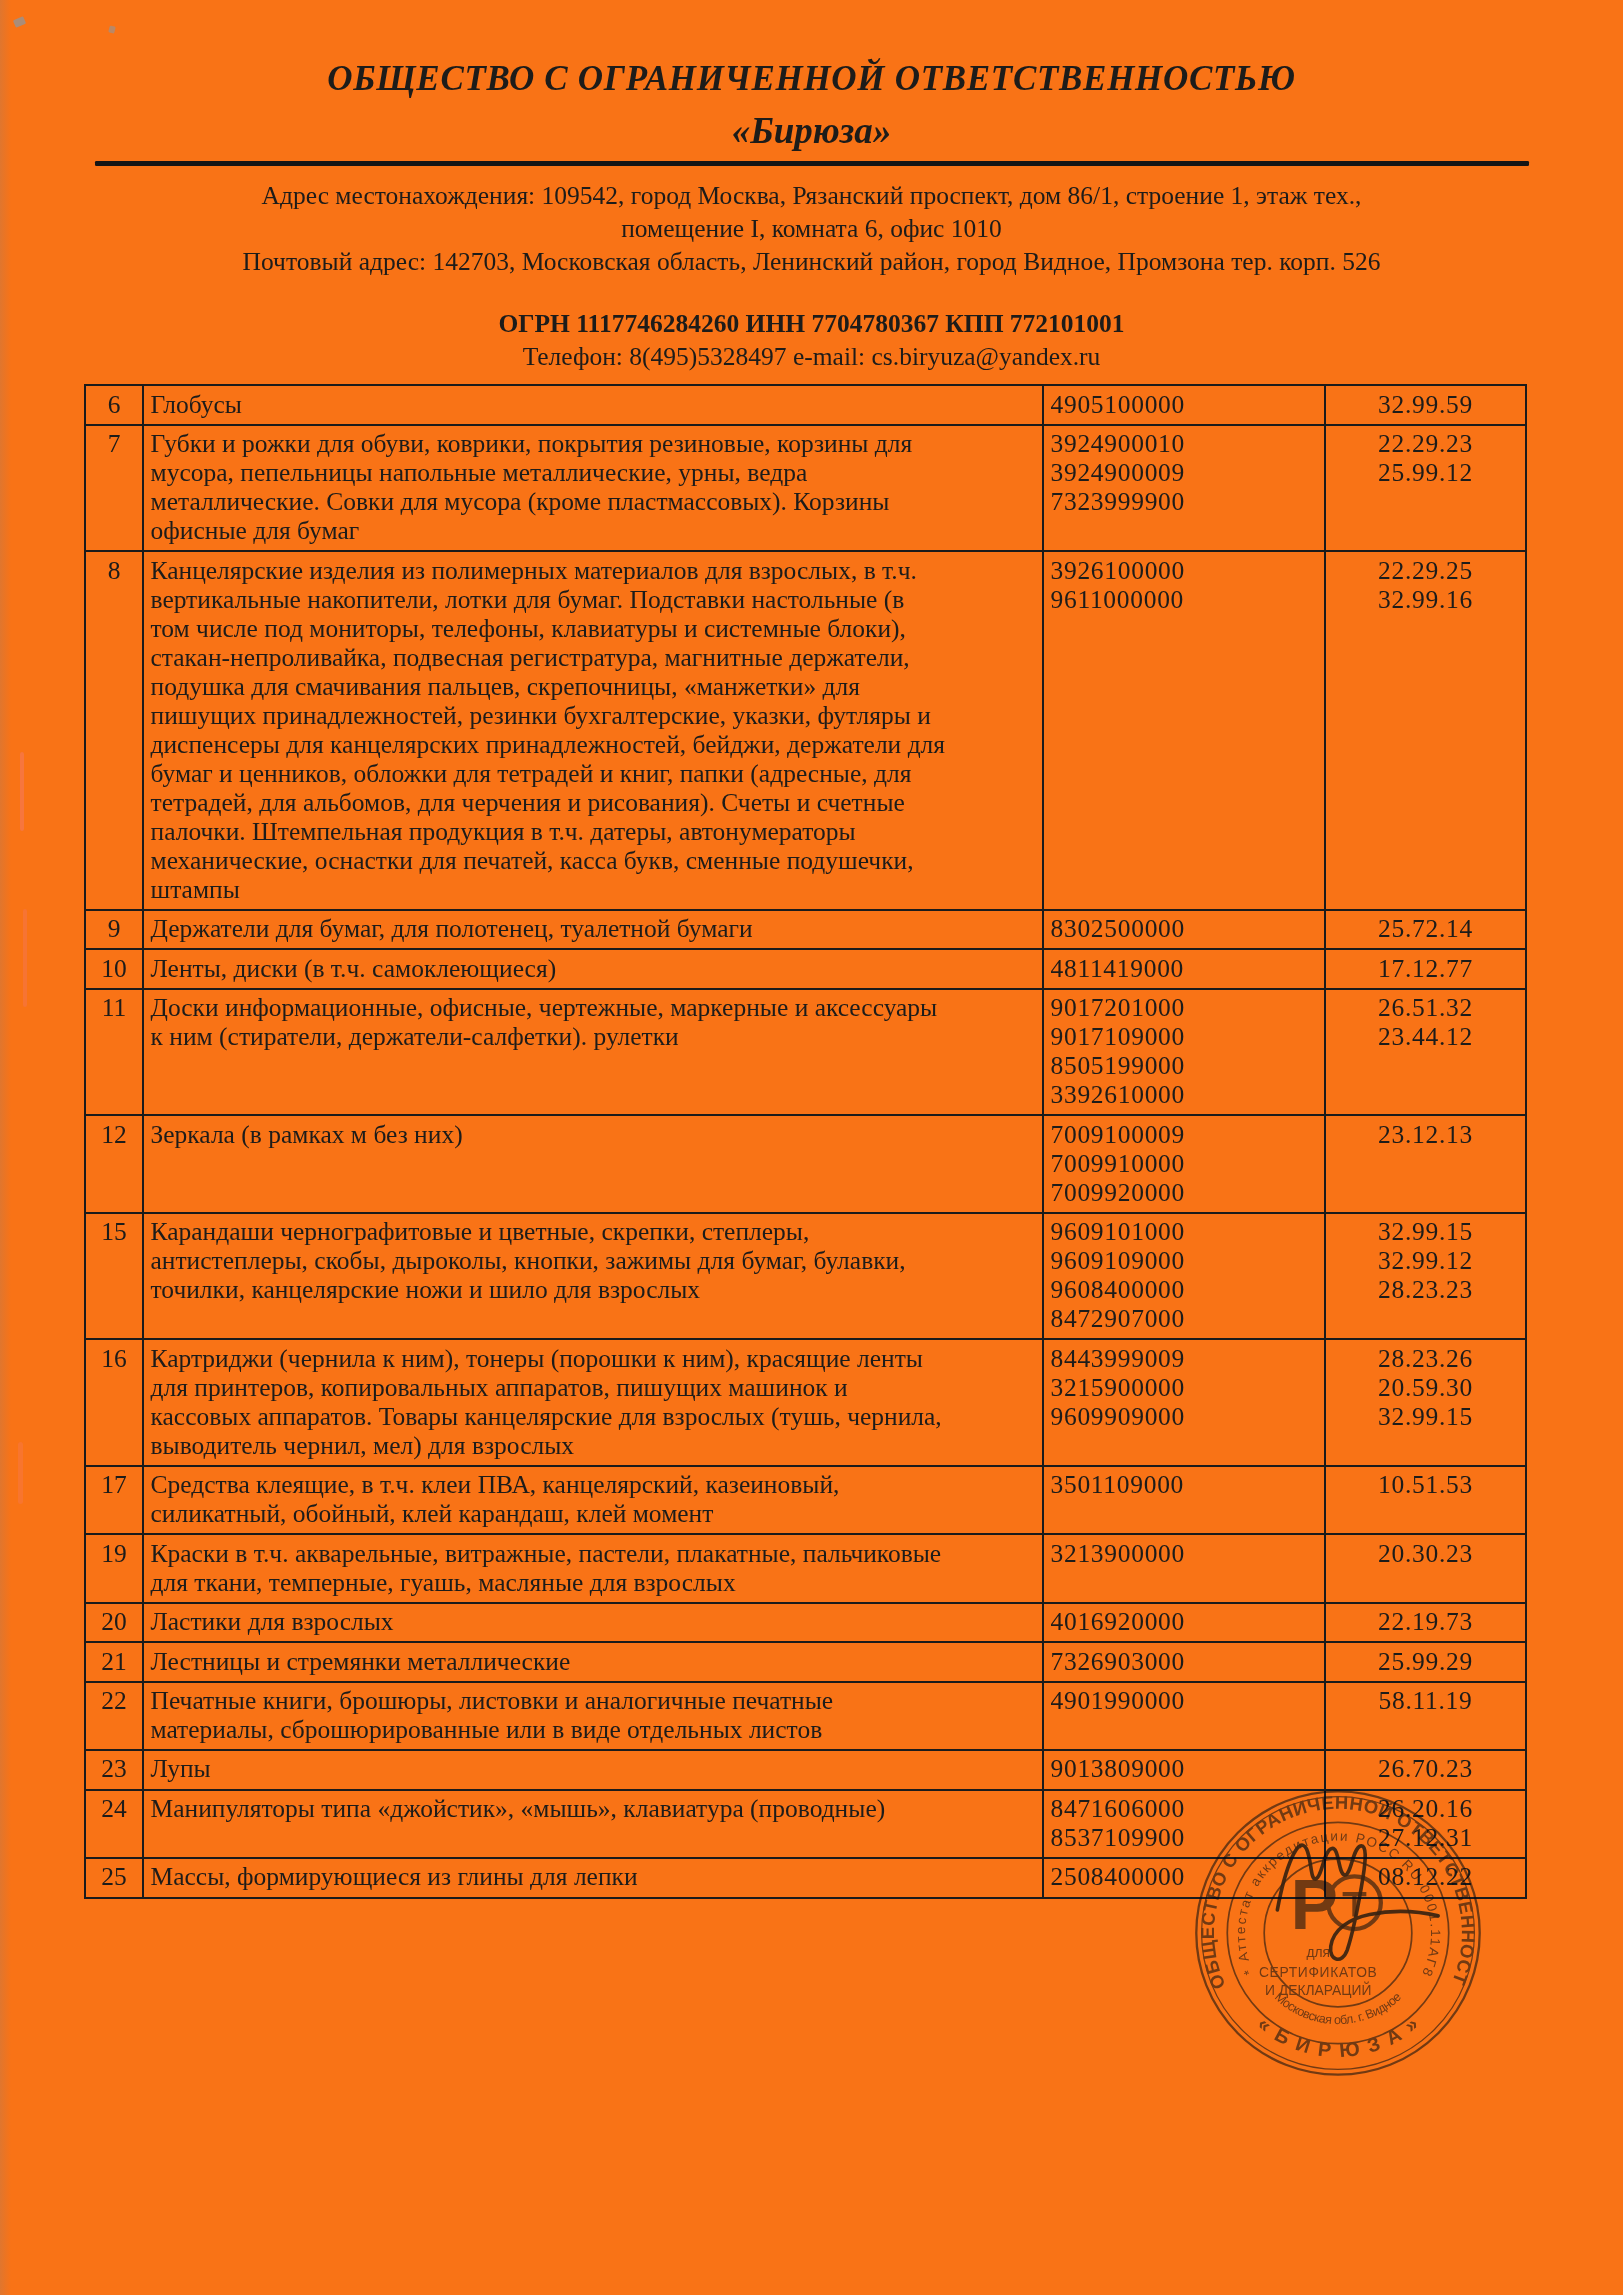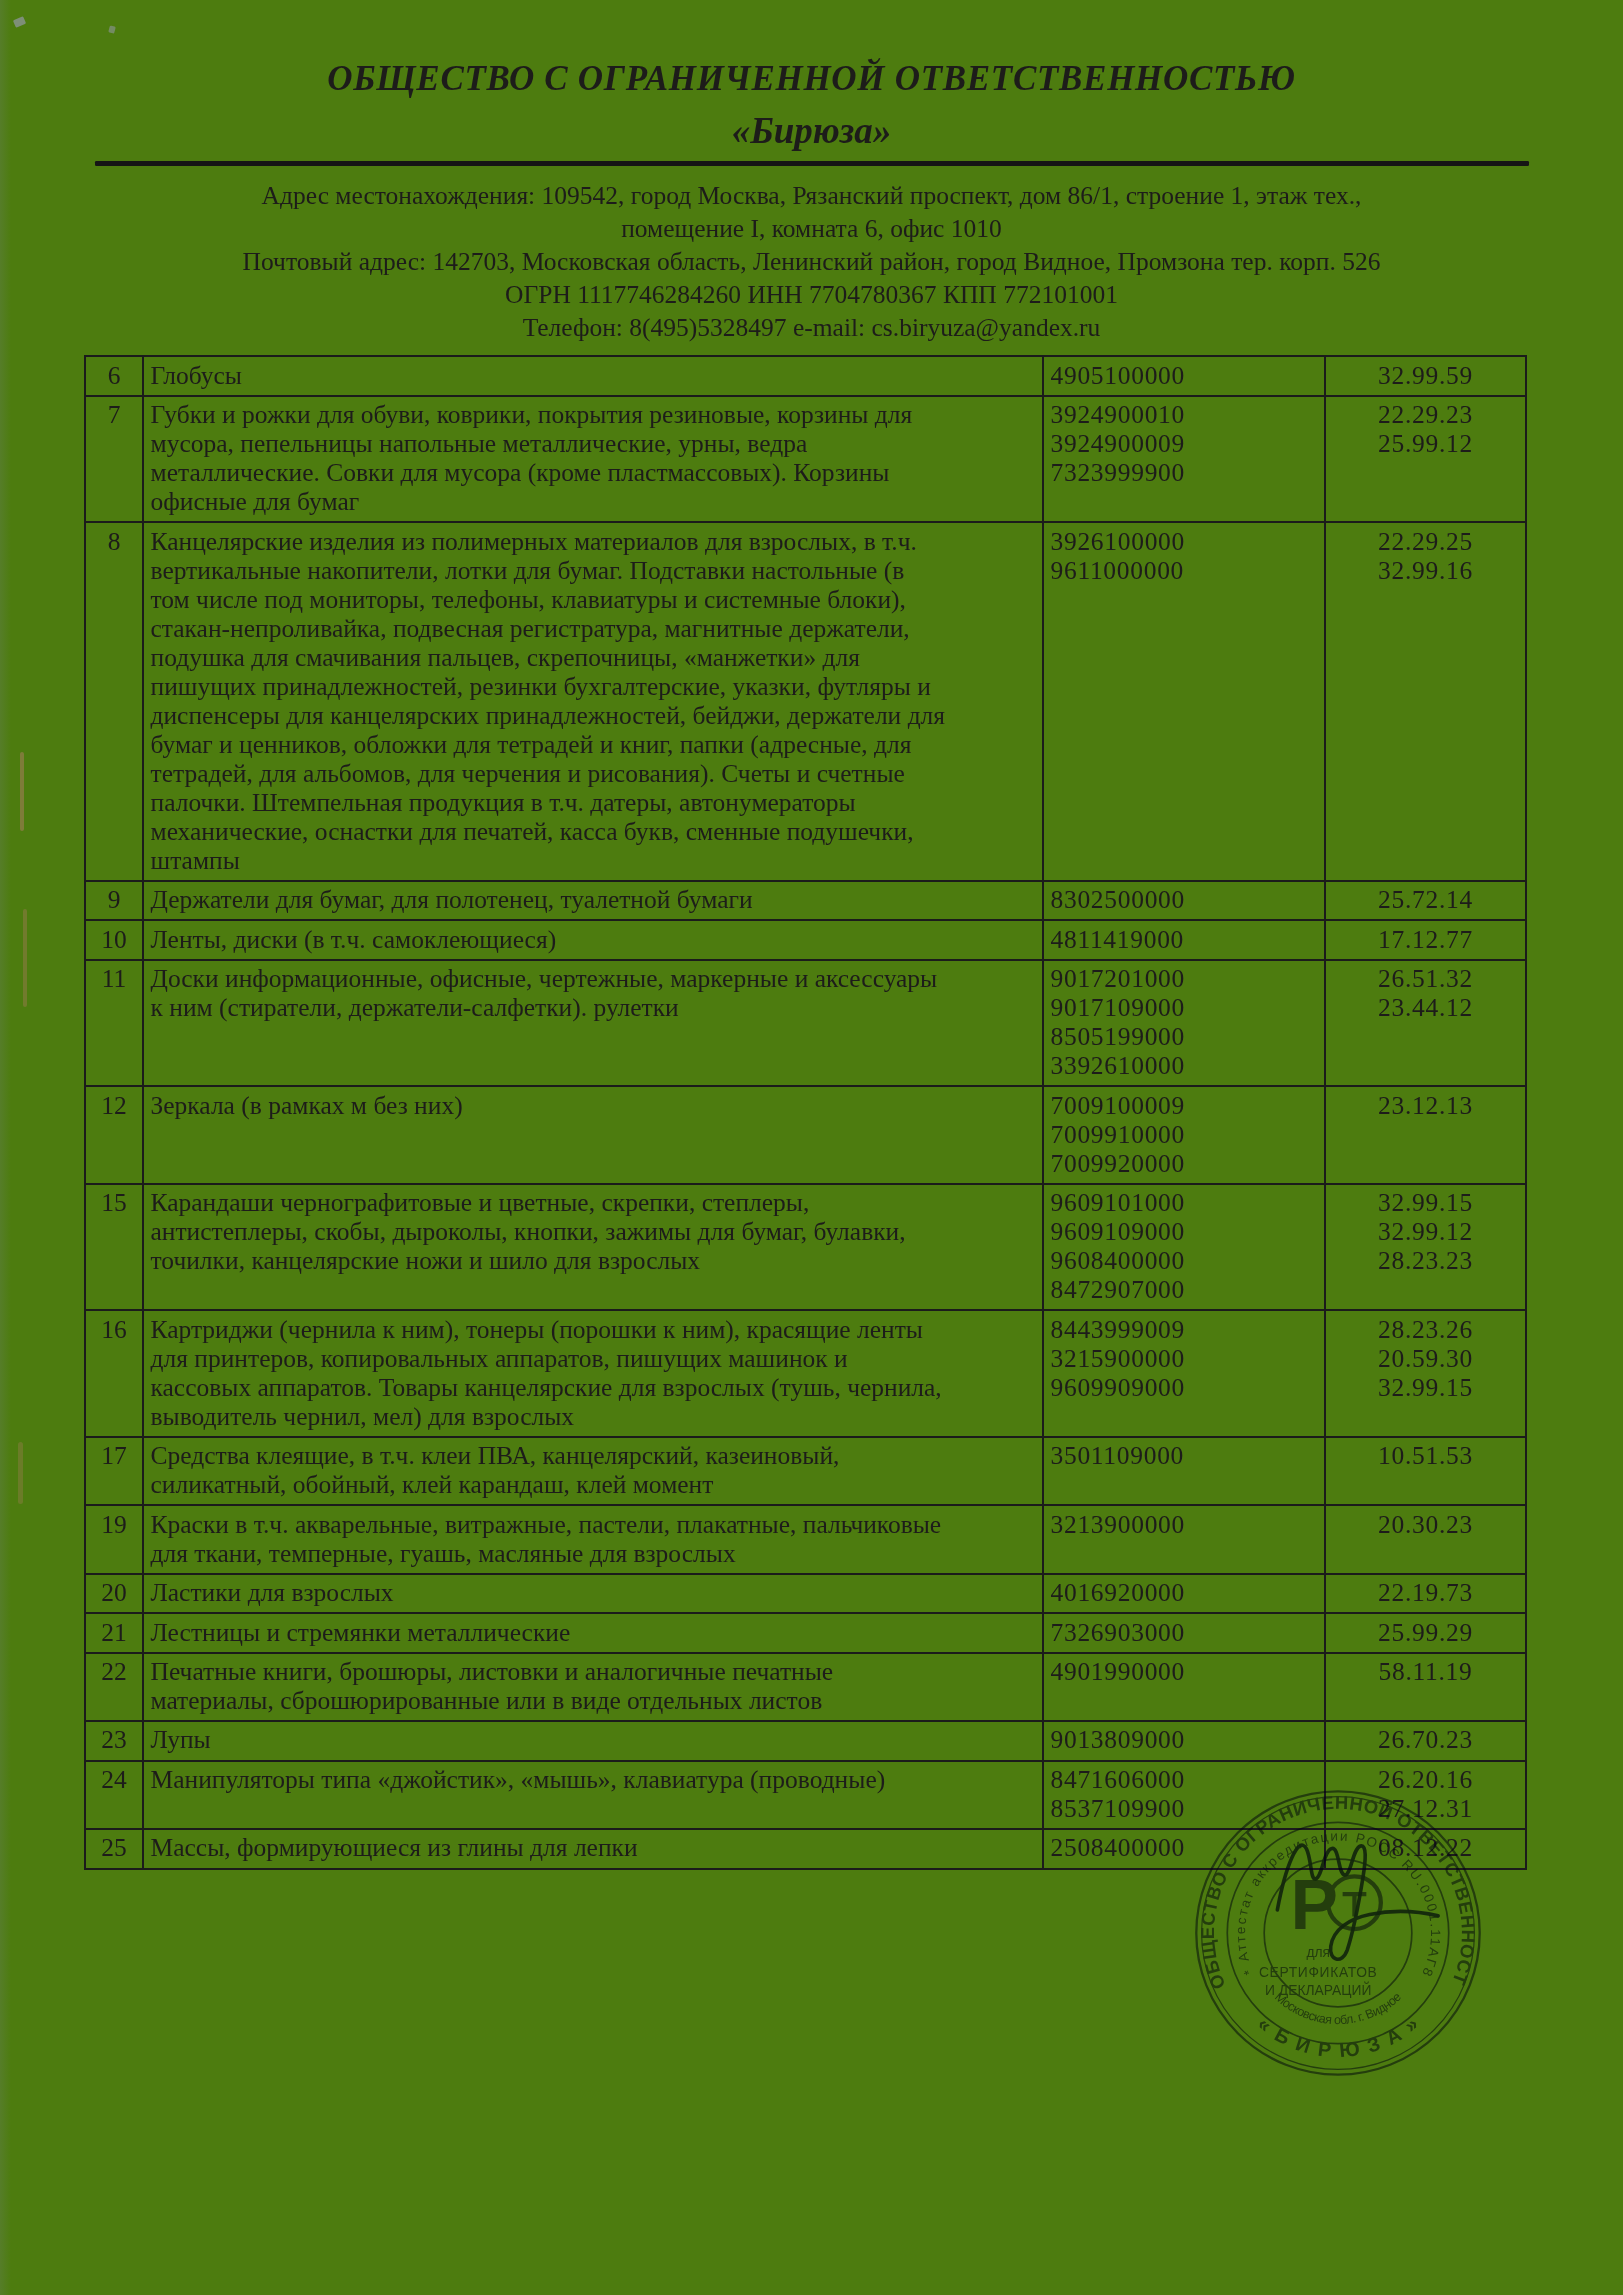--- a/index.html
+++ b/index.html
@@ -2,21 +2,21 @@
 <html lang="ru" style="font-size:10.5px"><head>
 <meta charset="utf-8">
 <style>
   html,body{margin:0;padding:0;}
   body{background:#e8e7e2;}
   .page{
     position:relative;
     width:1623px;
     height:2295px;
     margin:0 auto;
-    background:#4d7c0f;
+    background:#f97316;
     color:#1d1c1a;
     font-family:"Liberation Serif","DejaVu Serif",serif;
     overflow:hidden;
   }
   .page::before{
     content:"";
     position:absolute;left:0;top:0;bottom:0;width:10.5px;
     background:linear-gradient(90deg,rgba(120,130,145,.20),rgba(120,130,145,0));
     pointer-events:none;
   }
@@ -54,21 +54,21 @@
     background:#151515;
     border-radius:1.3px;
   }
   .hdr-line{
     text-align:center;
     font-size:25.5px;
     line-height:33px;
     white-space:pre-line;
   }
   .addr-block{margin-top:13px;}
-  .reg-line{}
+  .reg-line{margin-top:29px;font-weight:bold;}
 
   table.goods{
     margin:11.8px 0 0 84px;
     width:1441px;
     border-collapse:collapse;
     table-layout:fixed;
   }
   table.goods td{
     border:2px solid #1b1b1b;
     border-bottom-width:2.6px;

